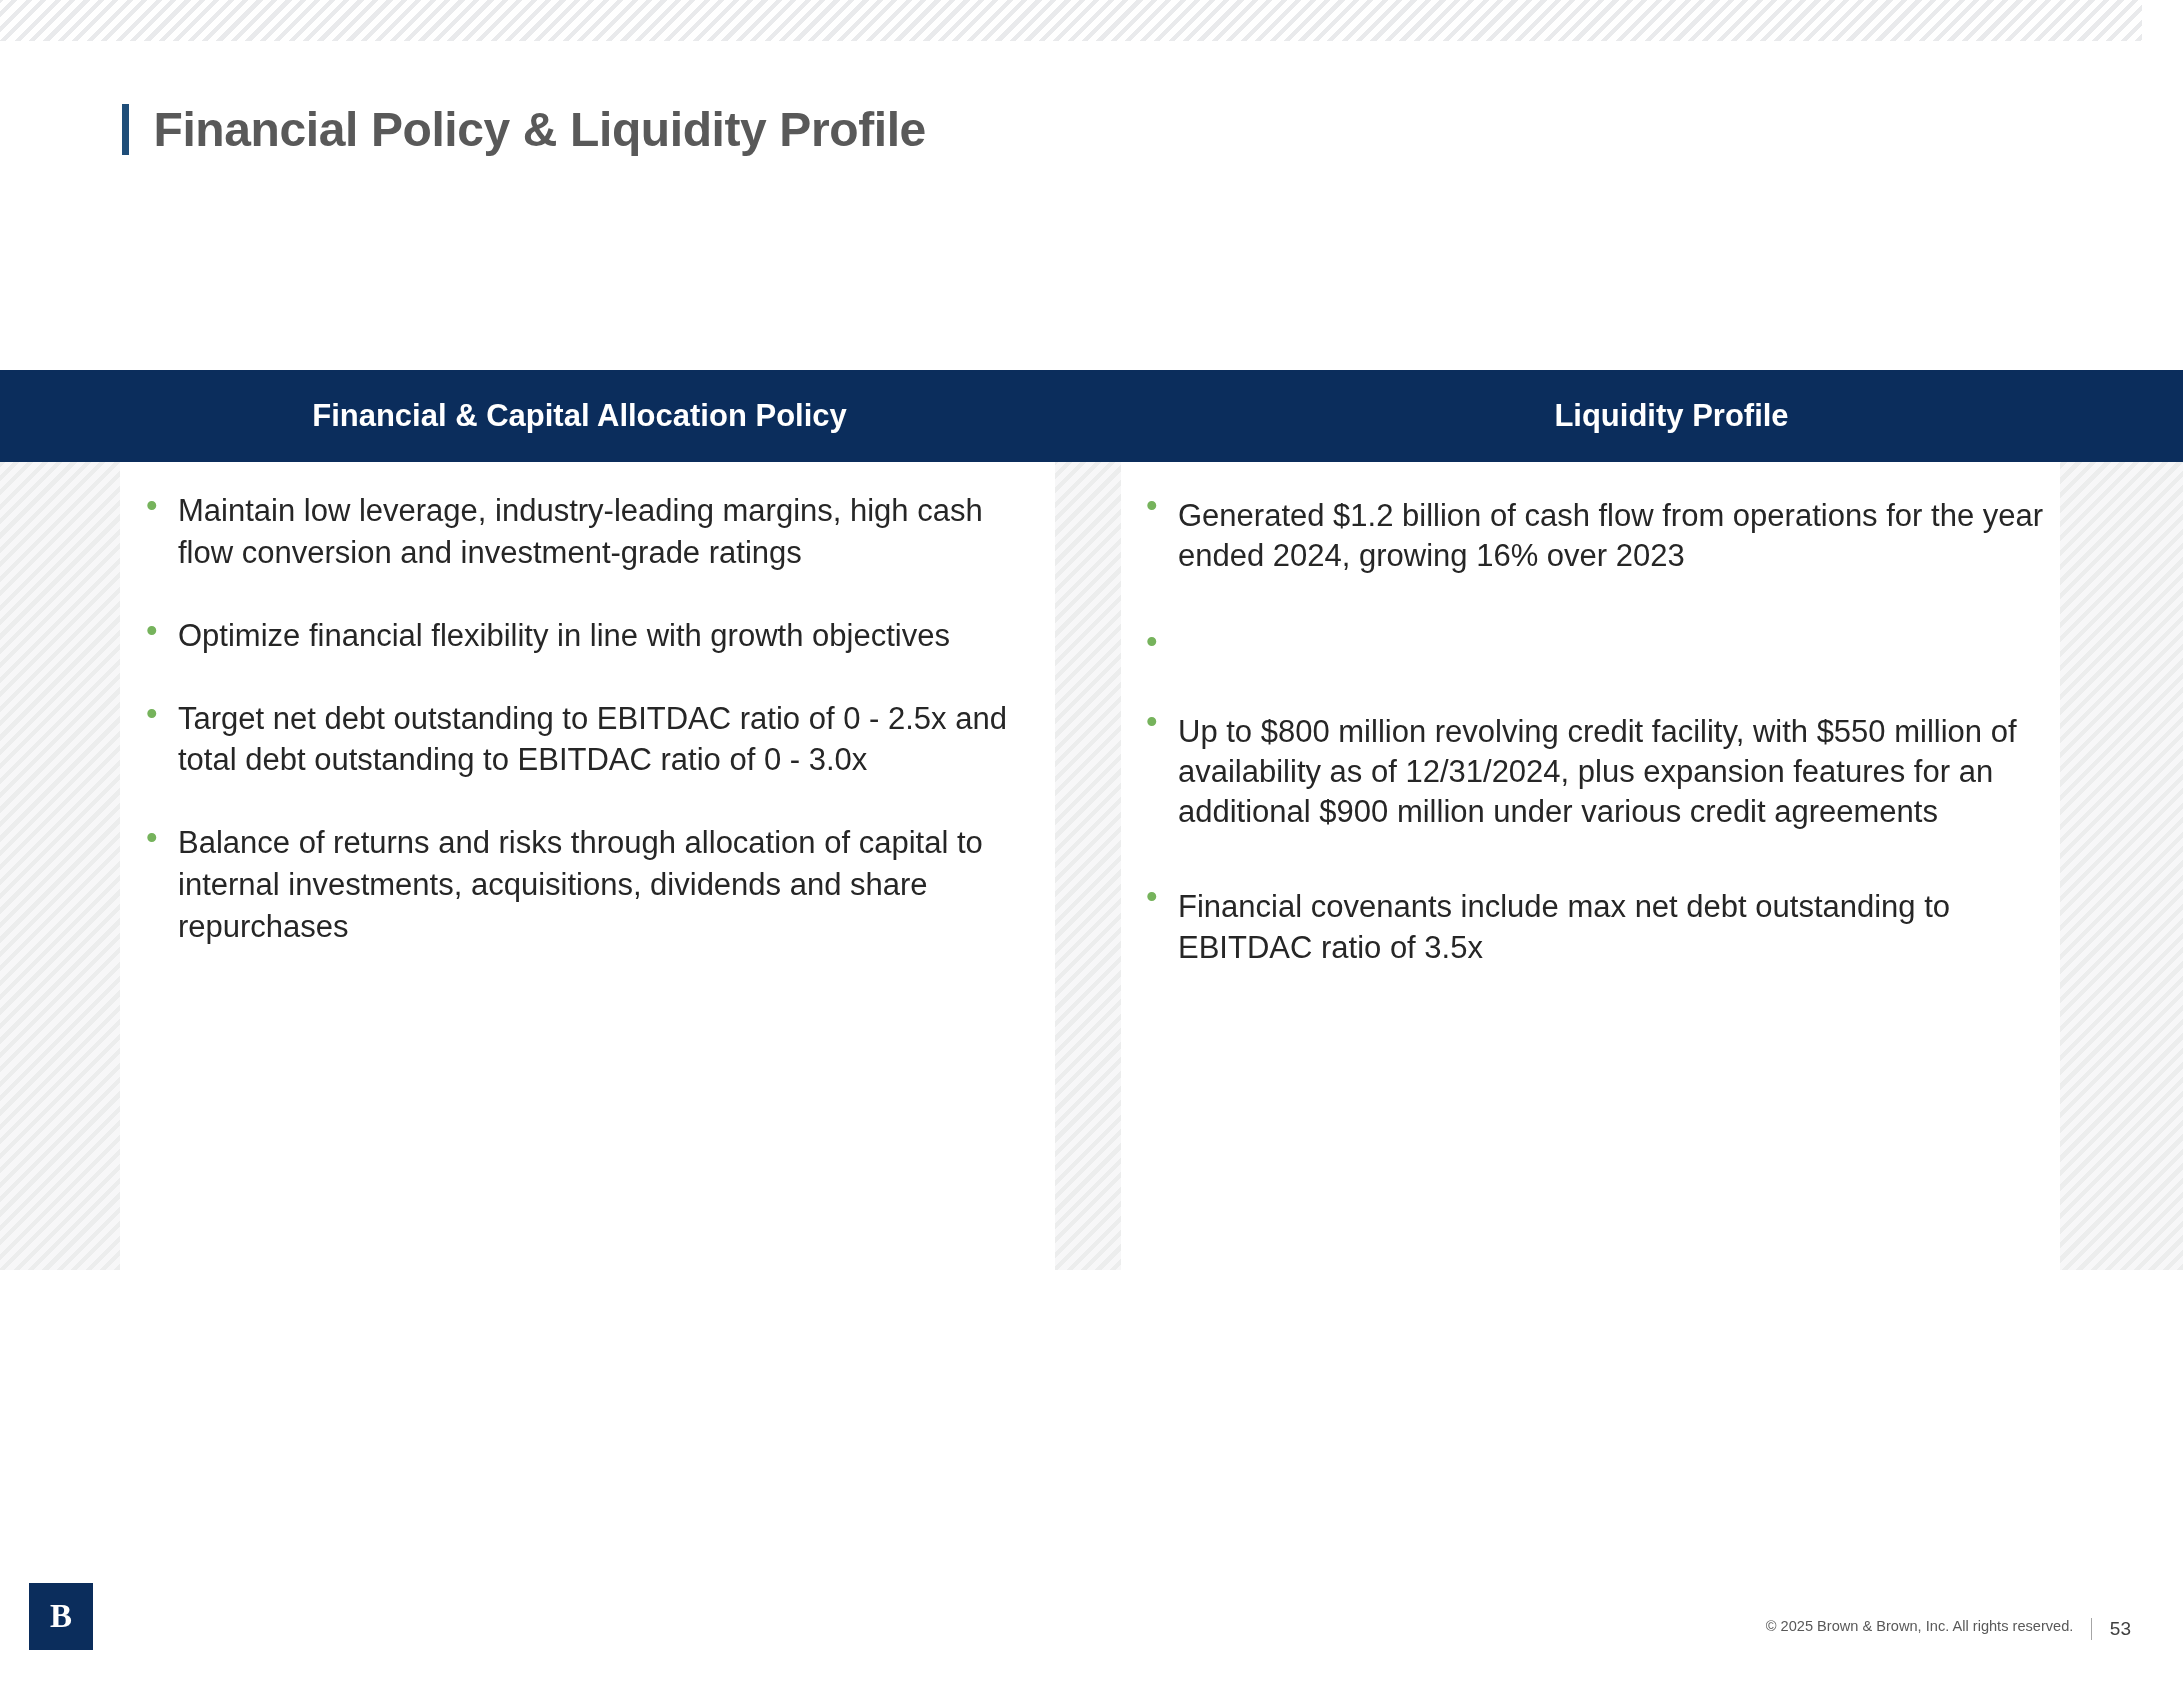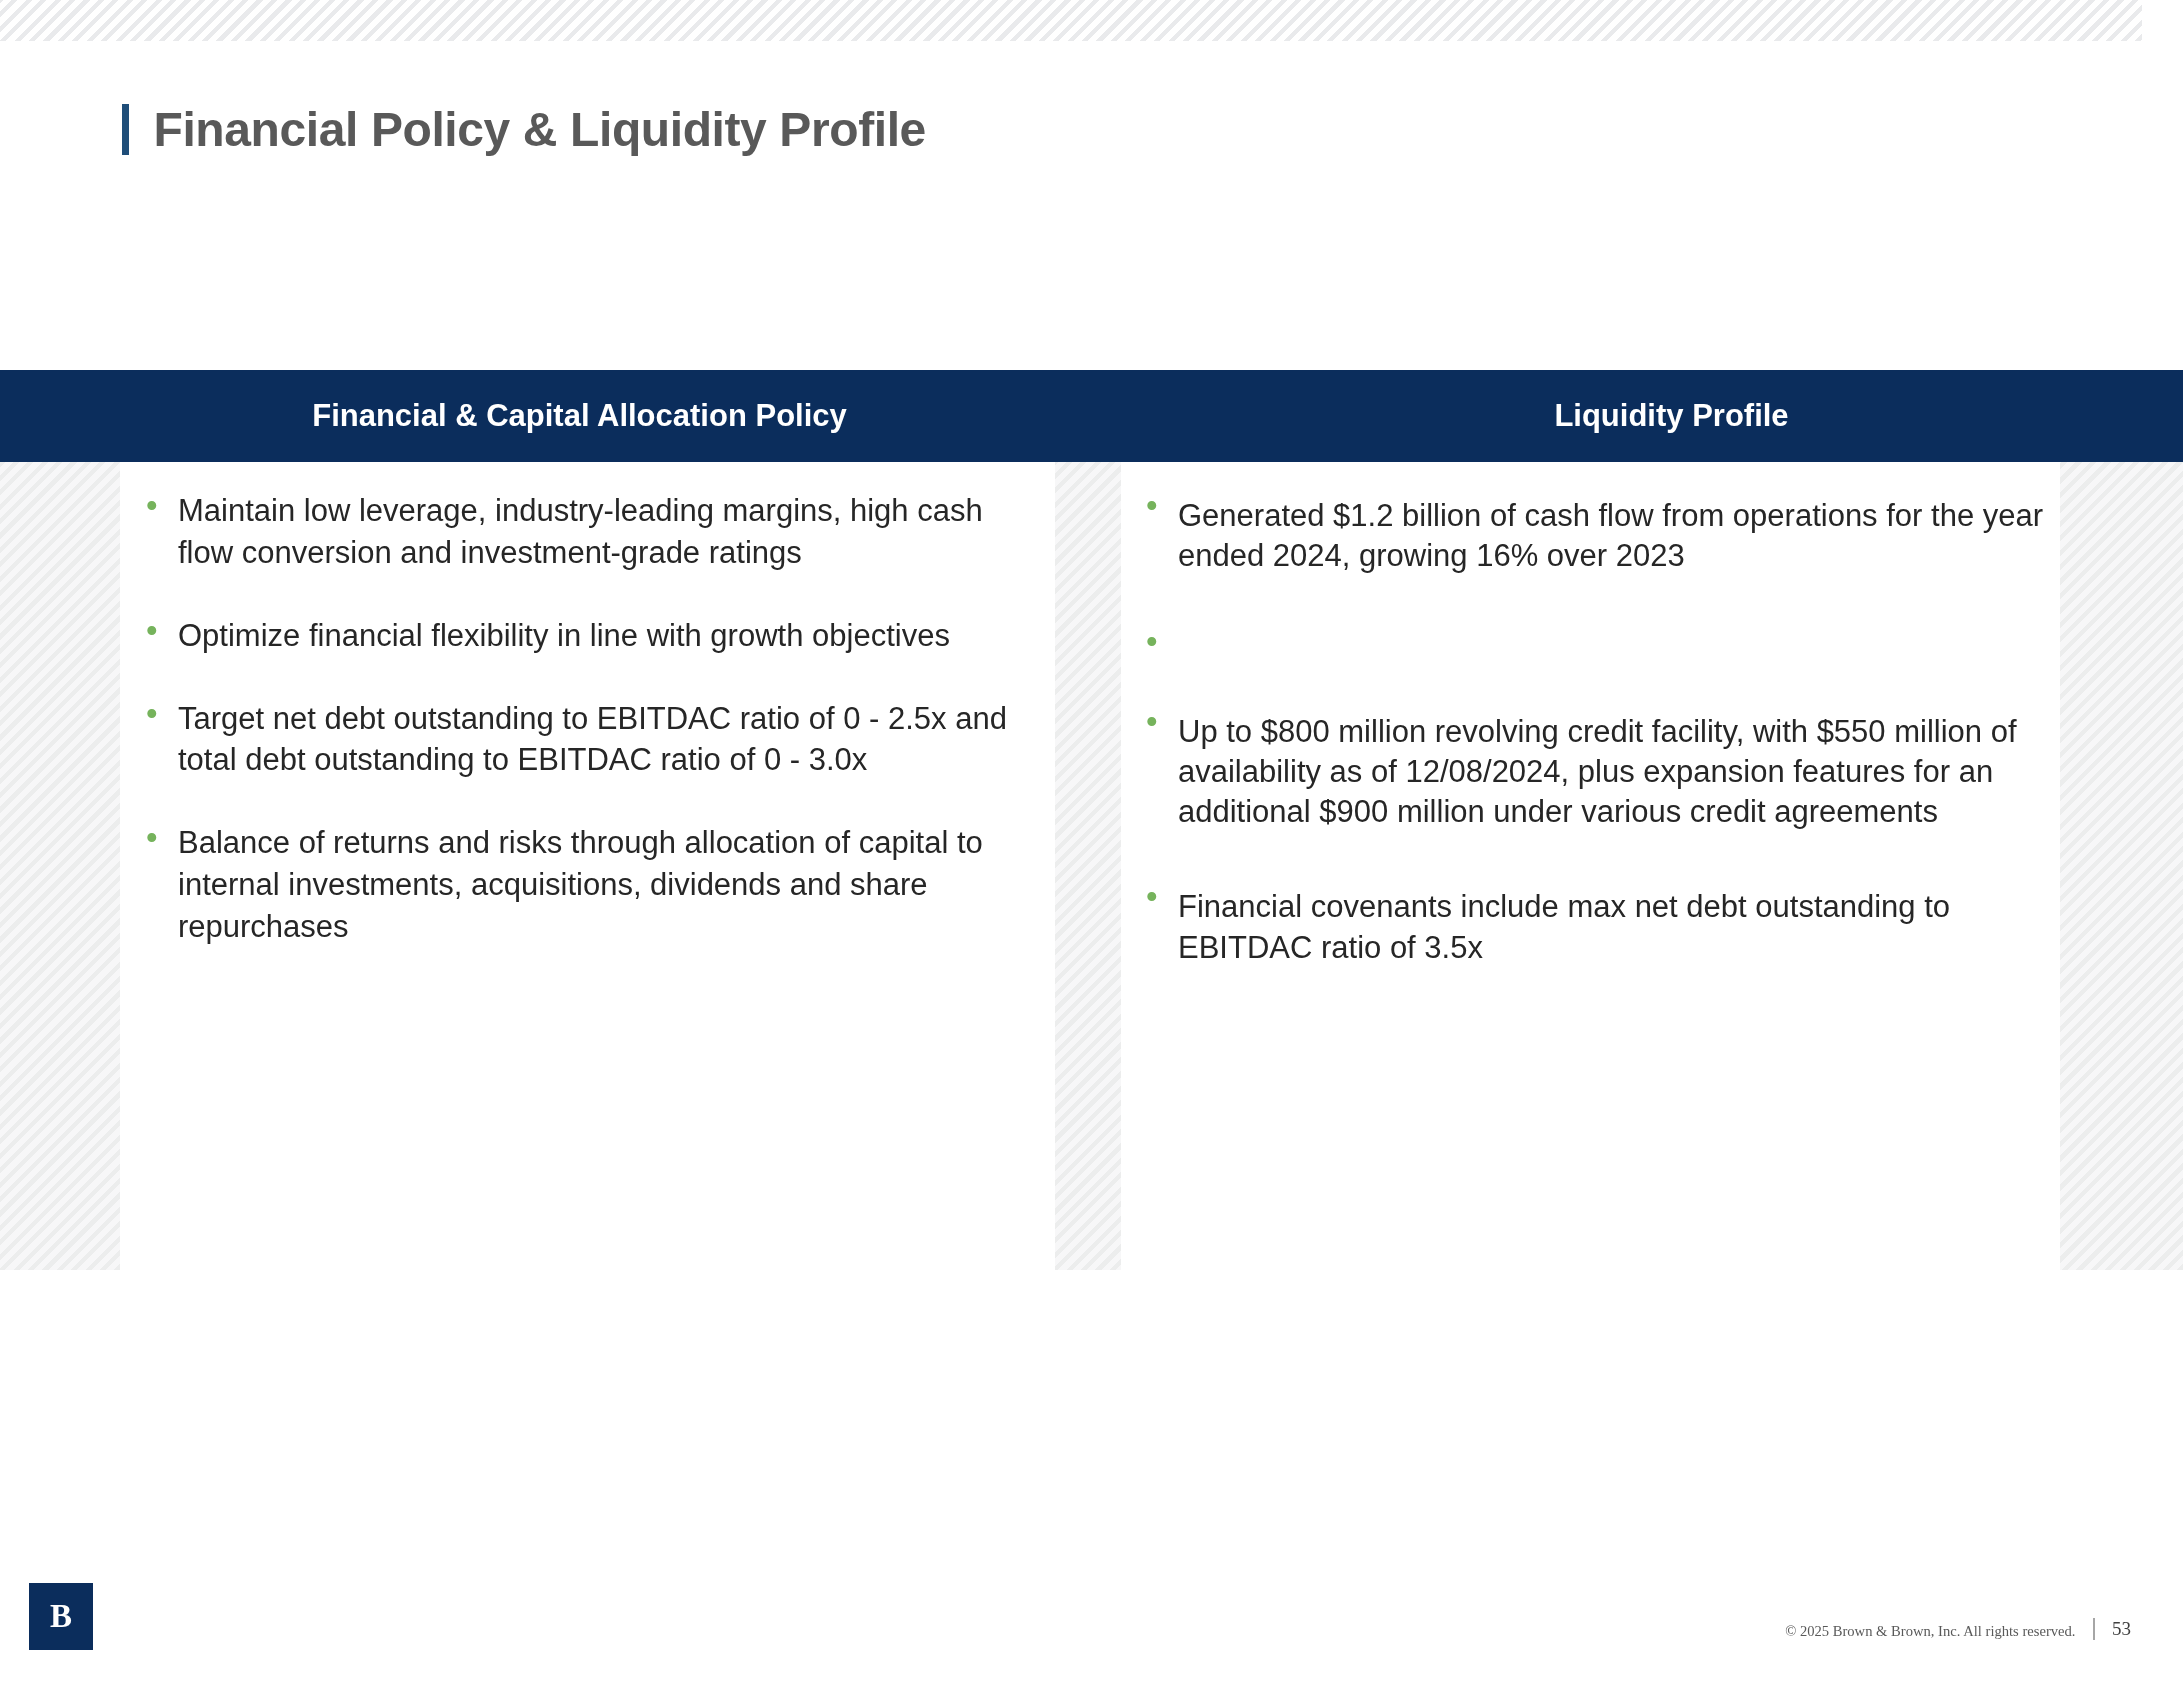--- a/index.html
+++ b/index.html
@@ -182,24 +182,23 @@
   }
   .footer-logo .bb {
     display: block;
     text-align: center;
   }
   .footer-right {
     position: absolute;
     right: 52px;
     bottom: 45px;
     display: flex;
-    align-items: flex-end;
+    align-items: flex-start;
     font-size: 14.6px;
     color: #595959;
-    font-family: Liberation Serif, serif;
   }
   .footer-copy { white-space: nowrap; }
   .footer-sep {
     width: 1.5px;
     height: 22px;
     background: #a6a6a6;
     margin: 0 17.5px;
   }
   .footer-page { font-size: 19px; color: #404040; }
 </style>
@@ -248,21 +247,21 @@
     <div class="bullets right">
       <div class="bullet">
         <span class="dot">•</span>
         <span class="txt">Generated $1.2 billion of cash flow from operations for the year ended 2024, growing 16% over 2023</span>
       </div>
       <div class="bullet">
         <span class="dot">•</span>
       </div>
       <div class="bullet">
         <span class="dot">•</span>
-        <span class="txt">Up to $800 million revolving credit facility, with $550 million of availability as of 12/08/2024, plus expansion features for an additional $900 million under various credit agreements</span>
+        <span class="txt">Up to $800 million revolving credit facility, with $550 million of availability as of 12/31/2024, plus expansion features for an additional $900 million under various credit agreements</span>
       </div>
       <div class="bullet">
         <span class="dot">•</span>
         <span class="txt">Financial covenants include max net debt outstanding to EBITDAC ratio of 3.5x</span>
       </div>
     </div>
   </div>
 </div>
 
 <div class="footer-logo">

